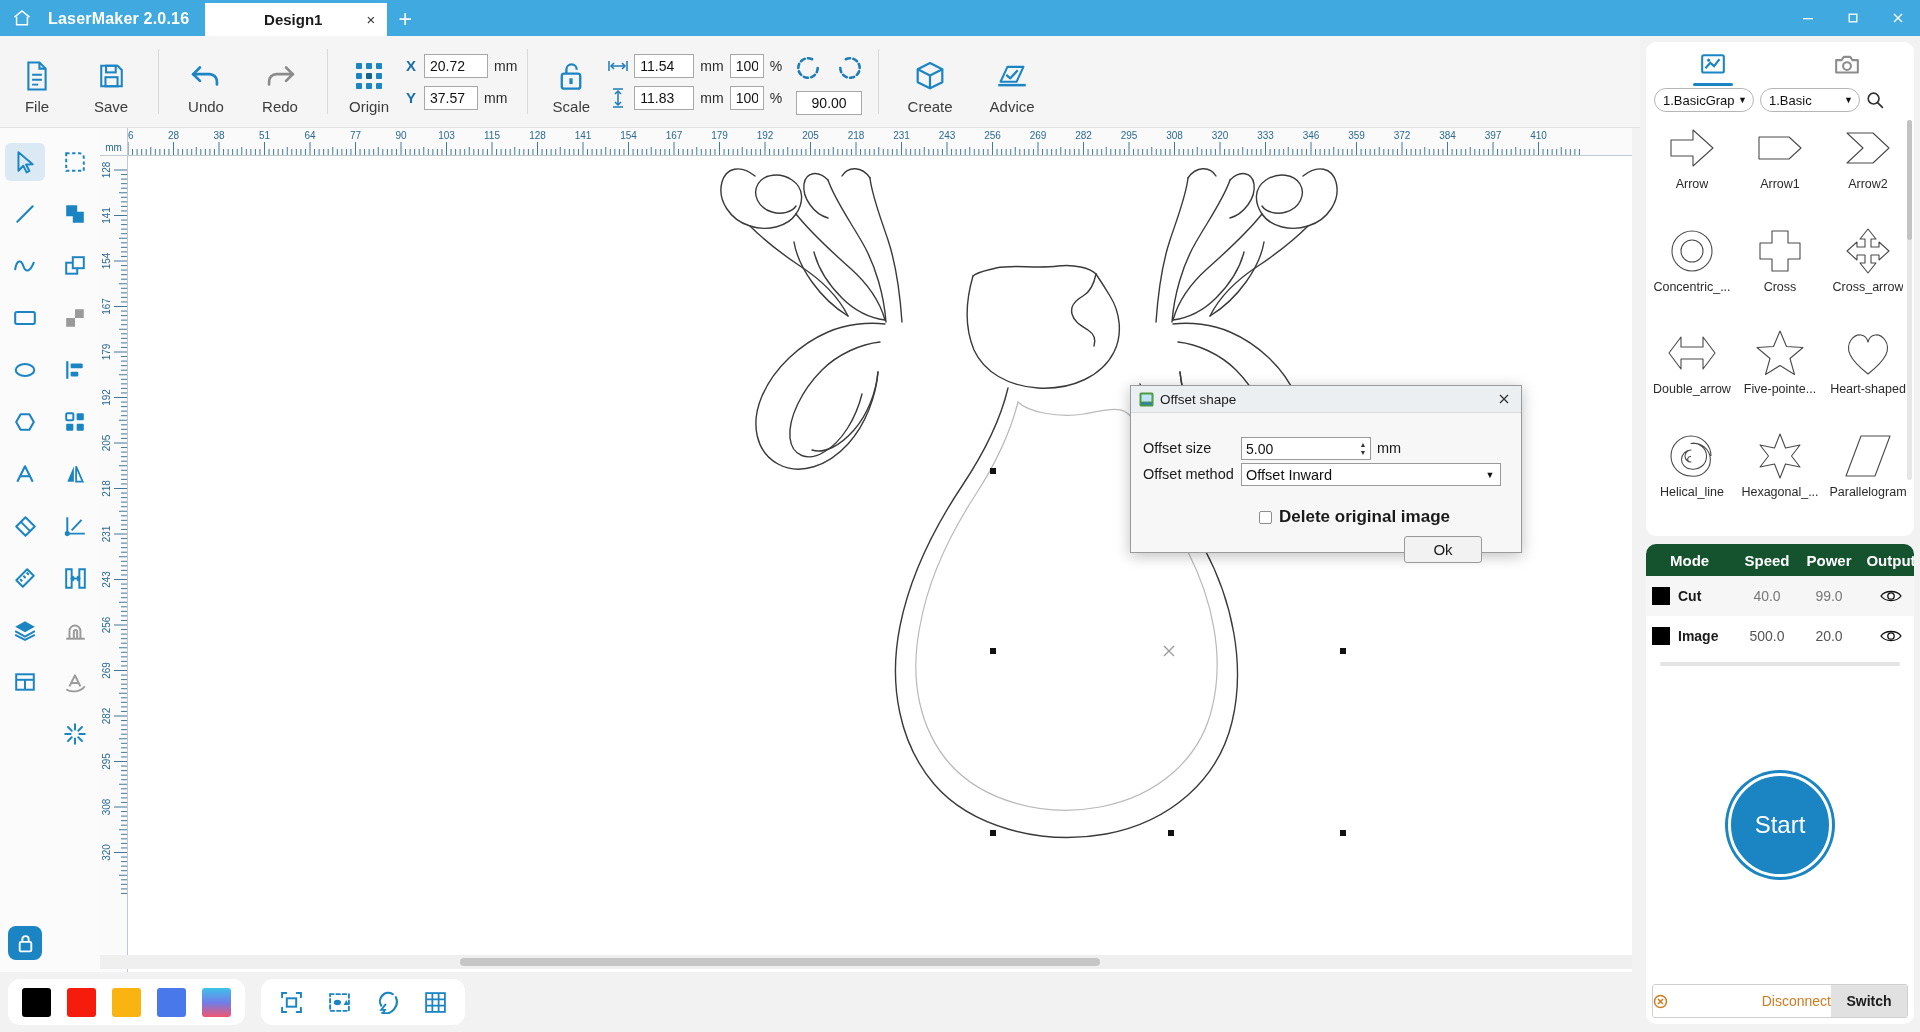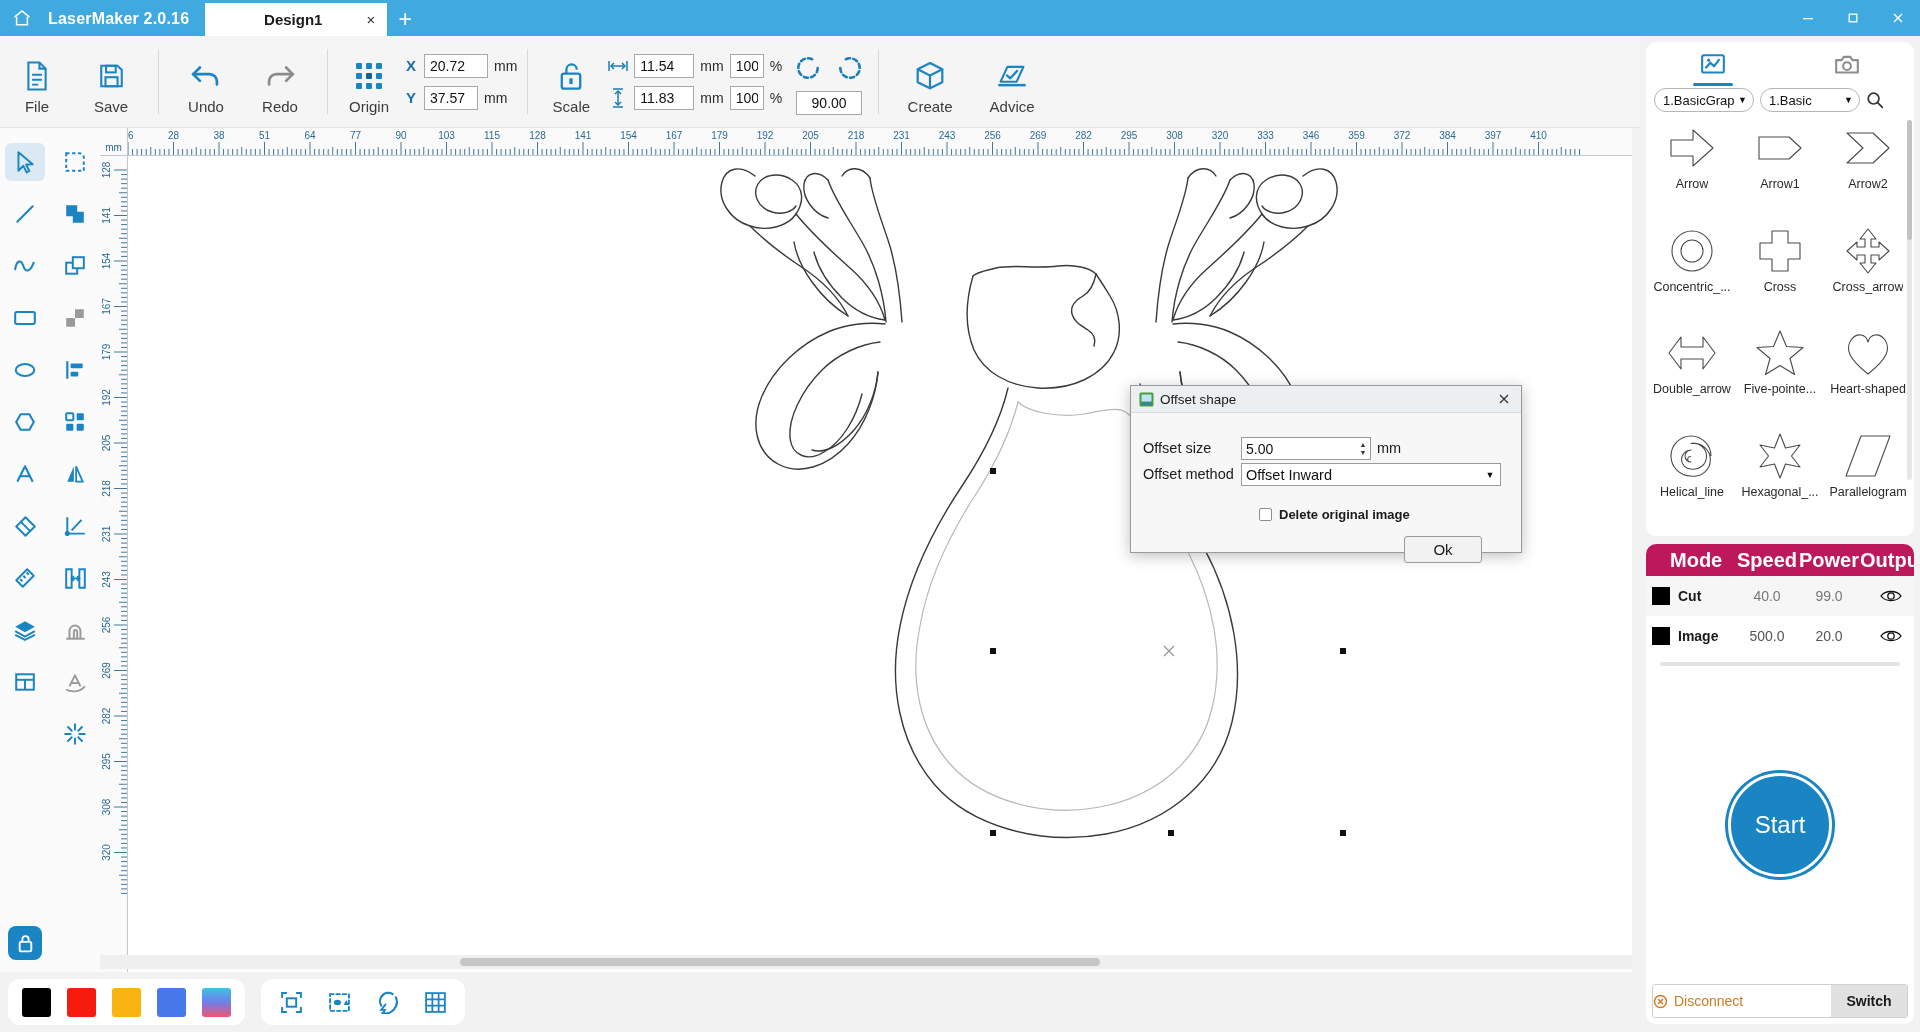--- a/index.html
+++ b/index.html
@@ -171,22 +171,22 @@
     white-space: nowrap; overflow: hidden; text-overflow: ellipsis; text-align:center;
   }
   #lib-scrollbar {
     position:absolute; right:2px; top:78px; width:5px; height:360px; background:#e6e6e6; border-radius:3px;
   }
   #lib-scrollbar .t { position:absolute; top:0; left:0; width:5px; height:120px; background:#c2c2c2; border-radius:3px;}
 
   #layer-card { flex: 1 1 auto; display:flex; flex-direction:column; overflow:hidden; }
   #layer-head {
     display:grid; grid-template-columns: 90px 62px 62px 62px;
-    background:#be185d; color:#fff; height:32px; align-items:center;
-    font-size:20px; font-weight:bold;
+    background:#14532d; color:#fff; height:32px; align-items:center;
+    font-size:15px; font-weight:bold;
   }
   #layer-head div { text-align:center; }
   #layer-head div:first-child { text-align:left; padding-left: 24px;}
   .layer-row {
     display:grid; grid-template-columns: 90px 62px 62px 62px; height:40px;
     align-items:center; font-size:14px; cursor:pointer;
   }
   .layer-row.alt { background:#f6f6f6; }
   .layer-row .mode { display:flex; align-items:center; gap:8px; padding-left:6px; font-weight:bold; color:#1a1a1a;}
   .layer-row .cswatch { width:18px; height:18px; background:#000; }
@@ -198,21 +198,21 @@
   #start-btn {
     width: 104px; height: 104px; border-radius: 50%; background:#1b85c4;
     border: 3px solid #ffffff; box-shadow: 0 0 0 3px #1b85c4;
     color:#fff; font-size: 24px; display:flex; align-items:center; justify-content:center;
     cursor:pointer;
   }
   #conn-bar {
     display:flex; height:34px; margin: 0 6px 6px 6px; border:1px solid #cfcfcf; border-radius:3px; overflow:hidden;
   }
   #disconnect-btn {
-    flex:1; background:#fff; display:flex; align-items:center; justify-content:flex-start; gap:6px;
+    flex:1; background:#fff; display:flex; align-items:center; justify-content:space-between; gap:23px;
     font-size:14px; color:#cf7b1f; cursor:pointer;
   }
   #switch-btn {
     width: 76px; background:#e1e1e1; display:flex; align-items:center; justify-content:center;
     font-size:14px; color:#1a1a1a; font-weight:bold; cursor:pointer;
   }
 
   
   #dialog {
     position:absolute; left: 1130px; top: 385px; width: 392px; height: 168px;
@@ -236,21 +236,21 @@
   #spin .btns span { font-size:7px; line-height:6px; color:#333; }
   #mm-lbl { position:absolute; left: 246px; top: 27px; font-size:14.5px; color:#1a1a1a; }
   #method-combo {
     position:absolute; left:110px; top:50px; width: 260px; height: 23px;
     border:1px solid #9a9a9a; background:#fff; display:flex; align-items:center; cursor:pointer;
   }
   #method-combo .v { flex:1; font-size:14.5px; color:#111; padding-left:4px; }
   #method-combo .arr { width: 20px; text-align:center; font-size:9px; color:#111; }
   #del-row { position:absolute; left: 128px; top: 94px; display:flex; align-items:center; gap:7px; cursor:pointer;}
   #del-row .cb { width:13px; height:13px; border:1px solid #8d8d8d; background:#fff; border-radius:2px; }
-  #del-row .cl { font-size:13px; color:#1a1a1a; font-weight:bold; }
+  #del-row .cl { font-size:17px; color:#1a1a1a; font-weight:bold; }
   #ok-btn {
     position:absolute; left: 273px; top: 123px; width: 78px; height: 27px;
     border:1px solid #9a9a9a; background:#f2f2f2; border-radius:3px;
     display:flex; align-items:center; justify-content:center;
     font-size:15px; color:#1a1a1a; cursor:pointer;
   }
 </style>
 </head>
 <body>
 

